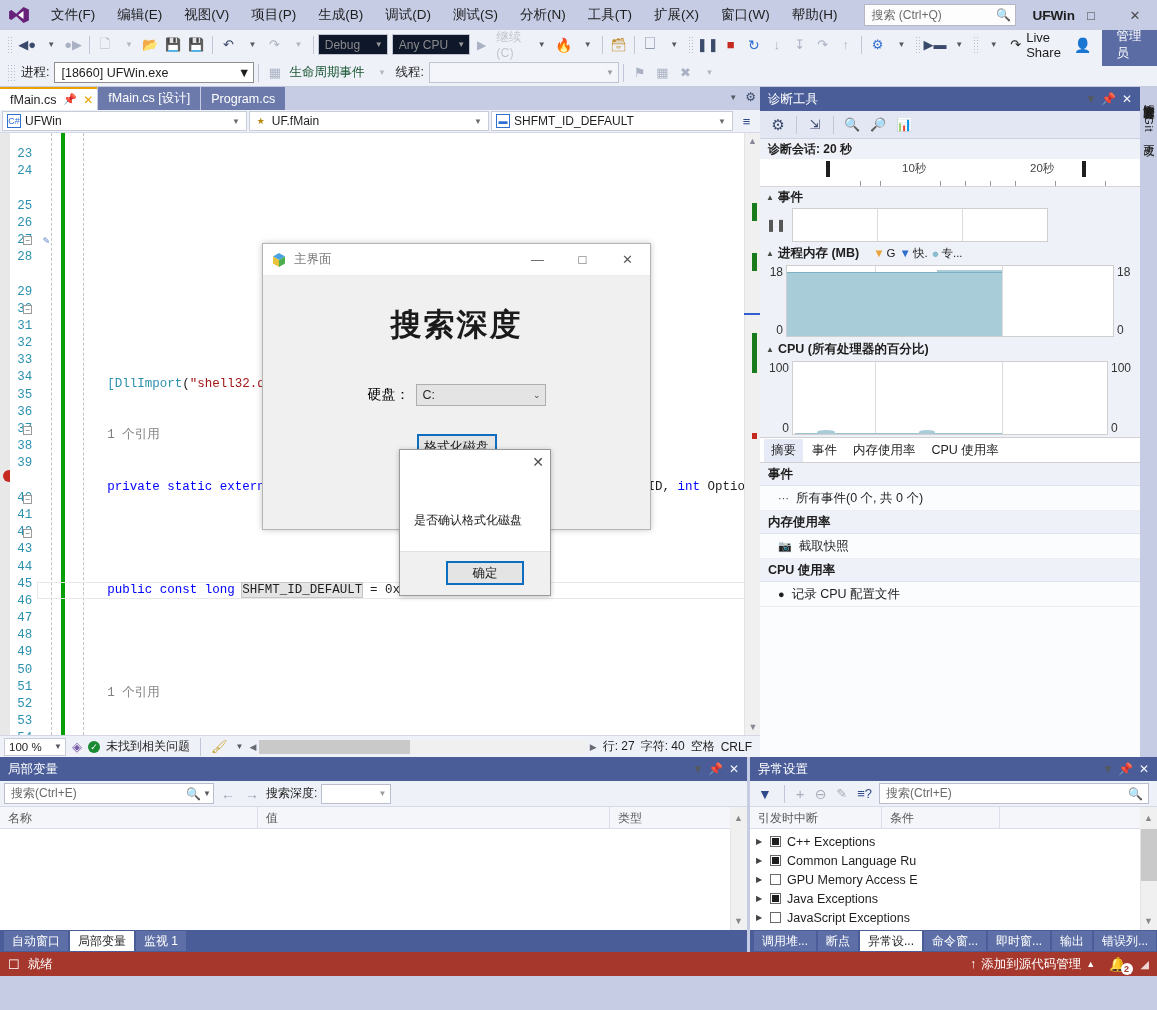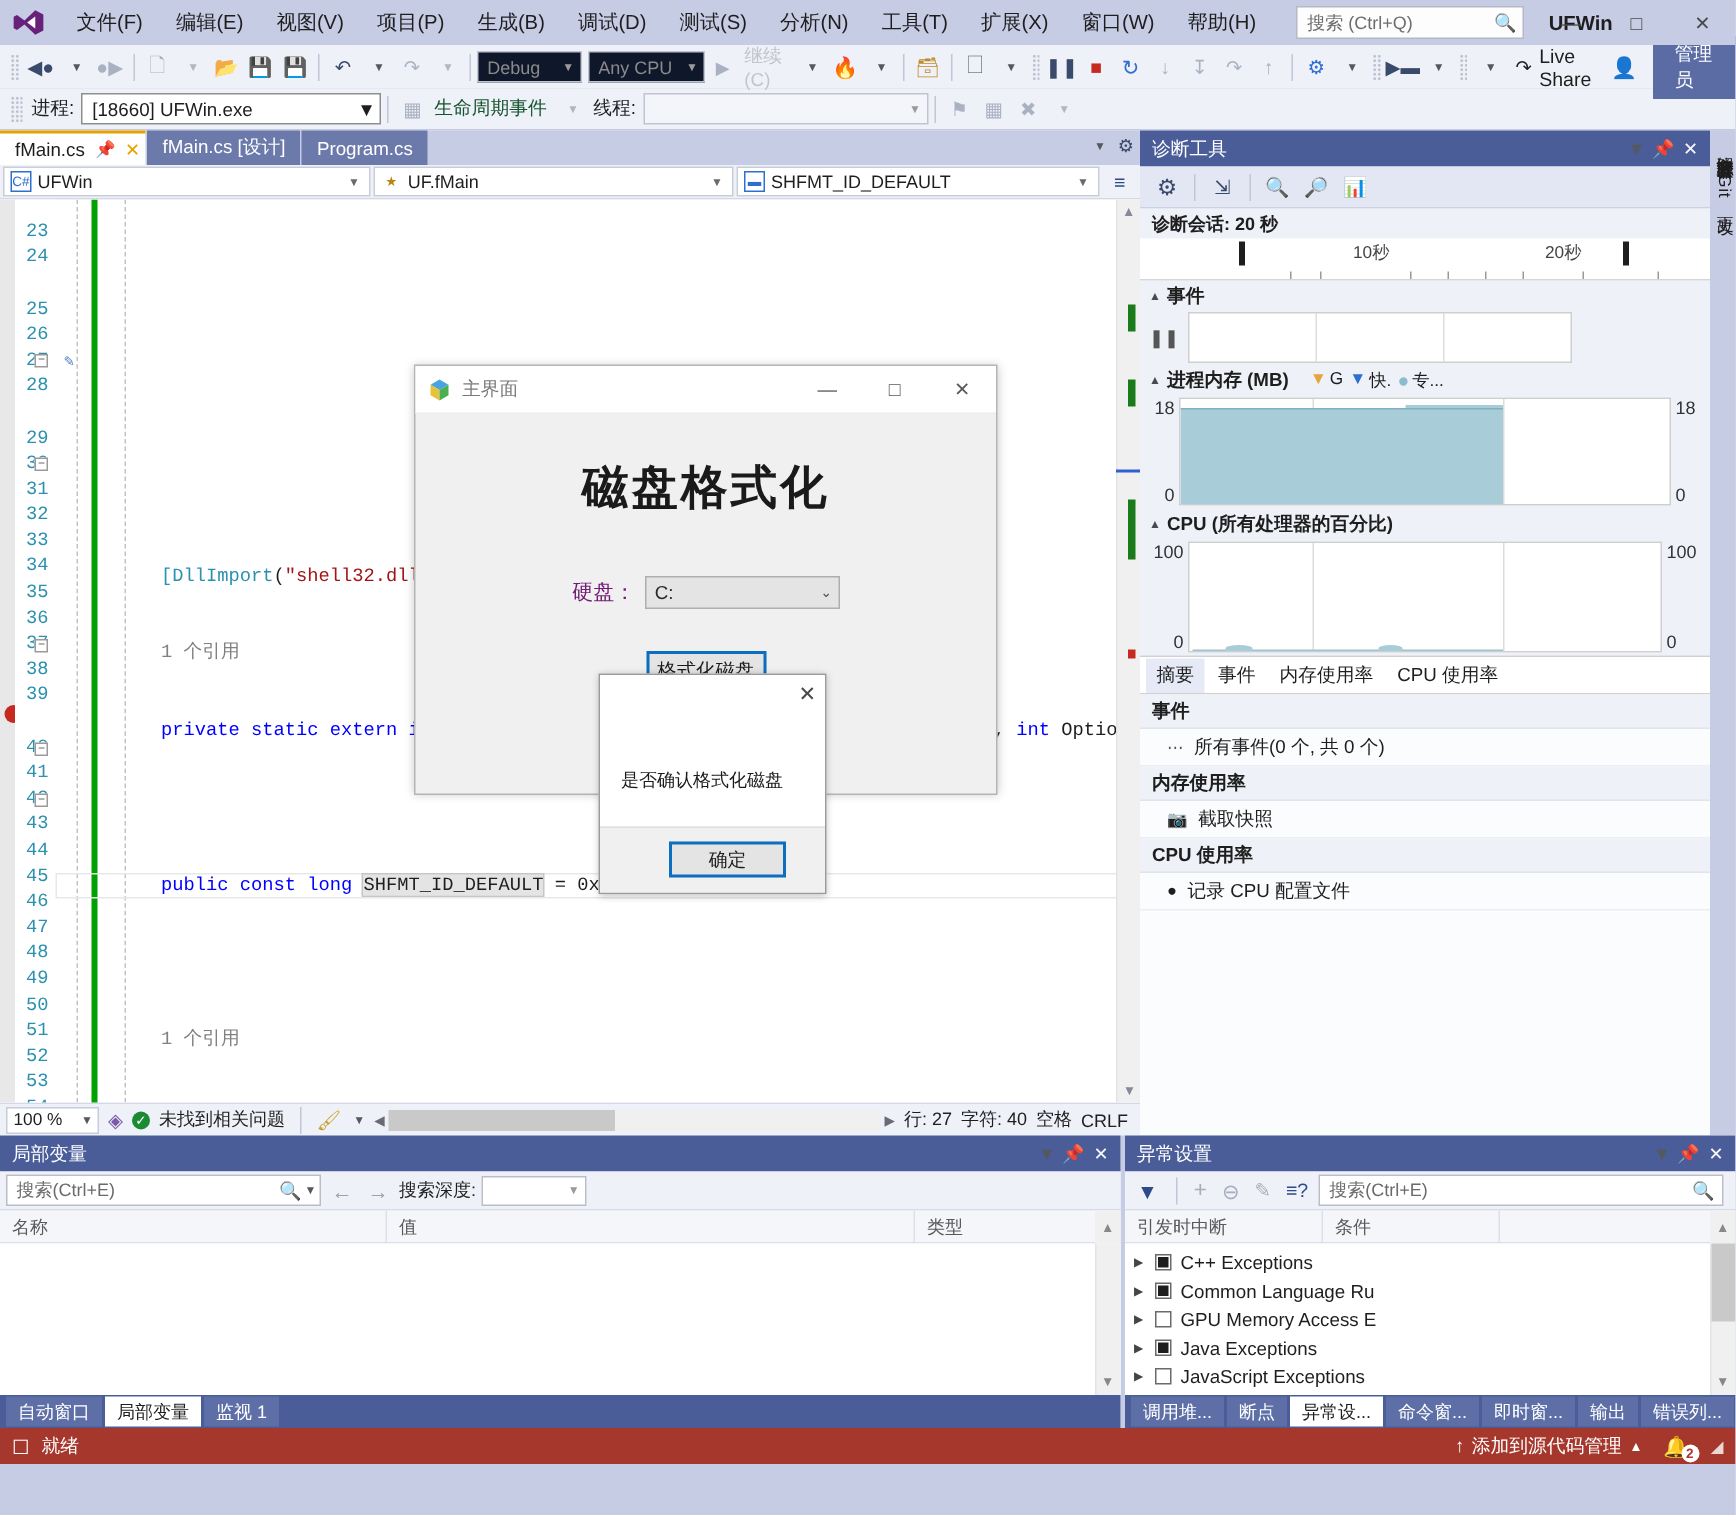--- a/index.html
+++ b/index.html
@@ -169,32 +169,32 @@
   .tabrow{ height:22px; background:#4a5d99; display:flex; align-items:center; padding-left:4px; gap:2px;}
   .btab{ height:20px; padding:0 8px; display:flex; align-items:center; font-size:12px; color:#fff; background:#5d6fa6;}
   .btab.active{ background:#fff; color:#1e1e1e;}
   .statusbar{ height:24px; background:#a5372c; display:flex; align-items:center; color:#fff; font-size:12.5px; padding:0 8px; gap:8px;}
   .sb-right{ margin-left:auto; display:flex; align-items:center; gap:14px;}
   .sb-badge{ position:relative; }
   .sb-badge .n{ position:absolute; right:-6px; bottom:-3px; background:#fff; color:#a5372c; border-radius:50%;
      width:12px; height:12px; font-size:9px; line-height:12px; text-align:center; font-weight:bold;}
 
   
-  .winform{ position:absolute; left:276px; top:243px; width:389px; height:287px;
+  .winform{ position:absolute; left:262px; top:243px; width:389px; height:287px;
     background:#f0f0f0; border:1px solid #b4b4b4; box-shadow:0 0 6px rgba(0,0,0,.22); }
   .wf-title{ height:32px; background:#fff; display:flex; align-items:center; padding-left:8px; gap:7px;
     border-bottom:1px solid #ececec;}
   .wf-ico{ width:16px; height:16px; position:relative;}
   .wf-name{ font-size:12.5px; color:#7a7a7a;}
   .wf-btns{ margin-left:auto; display:flex;}
   .wf-b{ width:45px; height:31px; display:flex; align-items:center; justify-content:center; color:#5a5a5a; font-size:13px;}
   .wf-h1{ text-align:center; font-family:"Liberation Serif", serif; font-size:31px; font-weight:bold;
     color:#1a1a1a; margin-top:28px; letter-spacing:2px;}
   .wf-field{ display:flex; align-items:center; justify-content:center; margin-top:38px; gap:6px;}
-  .wf-lab{ font-size:14px; font-family:Liberation Serif, serif; color:#701a75;text-align:center;}
+  .wf-lab{ font-size:14px; font-family:Liberation Serif, serif; color:#000000;text-align:center;}
   .wf-sel{ width:130px; height:22px; background:#e4e4e4; border:1px solid #aeaeae; display:flex;
     align-items:center; padding:0 4px 0 6px; font-size:12.5px; color:#2a2a2a;}
   .wf-sel .ar{ margin-left:auto; font-size:9px; color:#4a4a4a;}
   .wf-btn{ margin:28px auto 0; width:80px; height:25px; background:#e4e4e4; border:2px solid #0d6ec0;
     display:flex; align-items:center; justify-content:center; font-size:13px; color:#1a1a1a;}
   
   .confirm{ position:absolute; left:399px; top:449px; width:152px; height:147px; background:#fff;
     border:1px solid #9a9a9a; box-shadow:0 1px 5px rgba(0,0,0,.25);}
   .cf-x{ position:absolute; right:6px; top:4px; font-size:14px; color:#4a4a4a;}
   .cf-msg{ position:absolute; left:14px; top:62px; font-size:12px; color:#1a1a1a;}
@@ -787,21 +787,21 @@
           <polygon points="14,4.5 8,8 8,15 14,11.5" fill="#4caf50"></polygon>
         </svg>
       </span>
       <span class="wf-name">主界面</span>
       <span class="wf-btns">
         <span class="wf-b">—</span>
         <span class="wf-b">□</span>
         <span class="wf-b cl">✕</span>
       </span>
     </div>
-    <div class="wf-h1">磁盘格式化</div>
+    <div class="wf-h1">搜索深度</div>
     <div class="wf-field">
       <span class="wf-lab">硬盘：</span>
       <div class="wf-sel">
         <span>C:</span>
         <span class="ar">⌄</span>
       </div>
     </div>
     <div class="wf-btn">格式化磁盘</div>
   </div>
 

